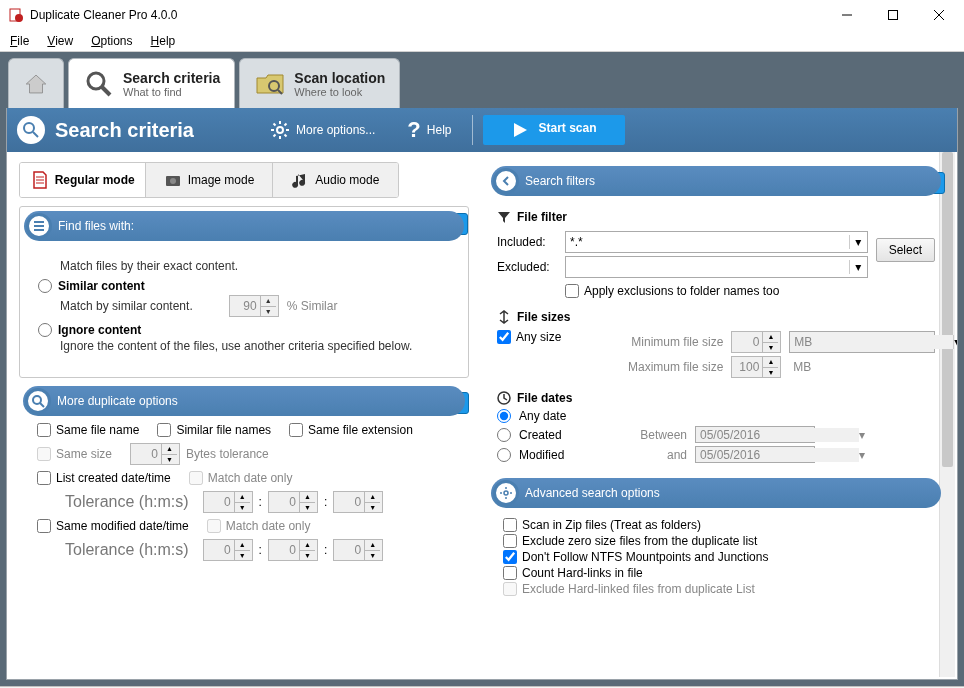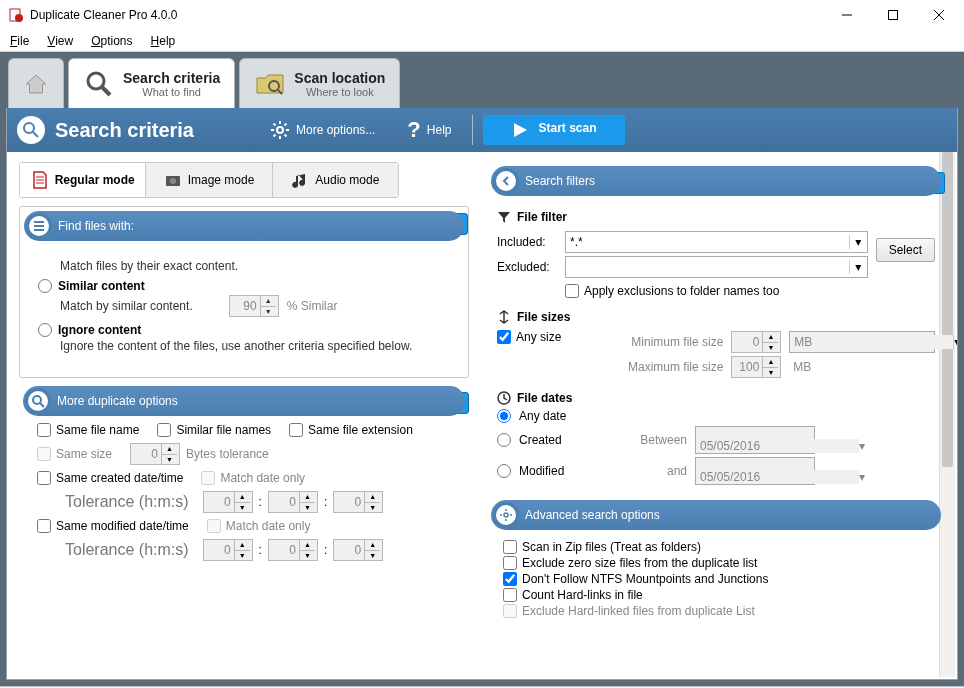--- a/index.html
+++ b/index.html
@@ -10,21 +10,21 @@
 .titlebar .winbtn { width: 46px; height: 28px; display: flex; align-items: center; justify-content: center; }
 .menubar { height: 22px; display: flex; align-items: center; padding: 0 10px; gap: 18px; border-bottom: 1px solid #d0d0d0; }
 .menubar span { text-decoration: underline; text-decoration-color: transparent; }
 .menubar span::first-letter { text-decoration: underline; }
 
 .maintabs { background: #5a6a77; padding: 6px 8px 0 8px; display: flex; gap: 4px; height: 56px; }
 .maintab { background: #d9dee2; border-radius: 6px 6px 0 0; padding: 4px 14px; display: flex; align-items: center; gap: 8px; border: 1px solid #b0b7bd; border-bottom: none; cursor: pointer; }
 .maintab.home { background: #d9dee2; width: 56px; justify-content: center; }
 .maintab.active { background: #fff; }
 .maintab .mtitle { font-weight: bold; font-size: 14px; color: #222; }
-.maintab .msub { font-size: 11px; color: #666; text-align: center; }
+.maintab .msub { font-size: 11px; color: #666; }
 .maintab svg { width: 32px; height: 32px; }
 
 .content-wrap { background: #5a6a77; padding: 0 6px 6px 6px; }
 .content { background: #fff; border: 1px solid #9aa2a9; border-top: none; height: 572px; overflow: hidden; position: relative; }
 
 .pageheader { background: linear-gradient(#4a7fb0, #3f6f9c); height: 44px; display: flex; align-items: center; color: #fff; padding: 0 10px; }
 .pageheader .ph-icon { width: 28px; height: 28px; background: #fff; border-radius: 50%; margin-right: 10px; display: flex; align-items: center; justify-content: center; }
 .pageheader .ph-title { font-size: 20px; font-weight: bold; flex: 0 0 auto; margin-right: 60px; }
 .pageheader .ph-item { display: flex; align-items: center; gap: 6px; font-size: 14px; padding: 0 16px; cursor: pointer; }
 .pageheader .divider { width: 1px; height: 30px; background: rgba(255,255,255,0.5); margin: 0 4px; }
@@ -79,21 +79,21 @@
 .combo .dd { width: 18px; text-align: center; border-left: 1px solid #ccc; cursor: pointer; }
 .btn { background: linear-gradient(#f8f8f8,#e4e4e4); border: 1px solid #aaa; padding: 4px 12px; border-radius: 2px; cursor: pointer; }
 
 .fs-row { display: flex; align-items: center; gap: 8px; margin: 3px 0 3px 20px; }
 .fs-lbl { width: 120px; text-align: right; color: #888; font-size: 12px; }
 .unit { width: 60px; }
 .date-row { display: flex; align-items: center; gap: 8px; margin: 3px 0; }
 .date-row input[type=radio] { width: 14px; height: 14px; }
 .date-lbl { width: 80px; }
 .date-mid { width: 80px; text-align: right; color: #888; font-size: 12px; }
-.datebox { width: 120px; height: 28px; border: 1px solid #aaa; display: flex; align-items: flex-end; background: #fff; }
+.datebox { width: 120px; height: 17px; border: 1px solid #aaa; display: flex; align-items: center; background: #fff; }
 .datebox input { flex: 1; border: none; padding: 0 4px; color: #888; }
 .datebox .dd { width: 18px; text-align: center; color: #888; }
 .datebox.dis, .datebox.dis input { background: #f0f0f0; }
 
 .adv-row { display: flex; align-items: center; gap: 6px; margin: 2px 0; }
 .adv-row.dis { color: #888; }
 
 .statusbar { height: 20px; border-top: 1px solid #c0c0c0; padding: 2px 10px; font-size: 12px; background: #f4f4f4; }
 .scrollbar { position: absolute; right: 2px; top: 44px; width: 16px; bottom: 2px; background: #f0f0f0; border-left: 1px solid #ddd; }
 .scrollbar .thumb { position: absolute; left: 2px; right: 2px; top: 0; height: 60%; background: #c8c8c8; border-radius: 2px; }
@@ -314,21 +314,21 @@
                 <span class="btns">
                   <div>▲</div>
                   <div>▼</div>
                 </span>
               </span>
           <span style="color:#888">Bytes tolerance</span>
         </div>
         <div class="chk-row">
           <label class="chk">
                 <input type="checkbox" style="">
-                <span>Same created date/time</span>
+                <span>List created date/time</span>
               </label>
           <label class="chk dis">
                 <input type="checkbox" disabled="" style="">
                 <span>Match date only</span>
               </label>
         </div>
         <div class="chk-row">
           <span class="sublabel">Tolerance (h:m:s)</span>
           <span class="spin dis">
                 <input disabled="" value="0" style="">

